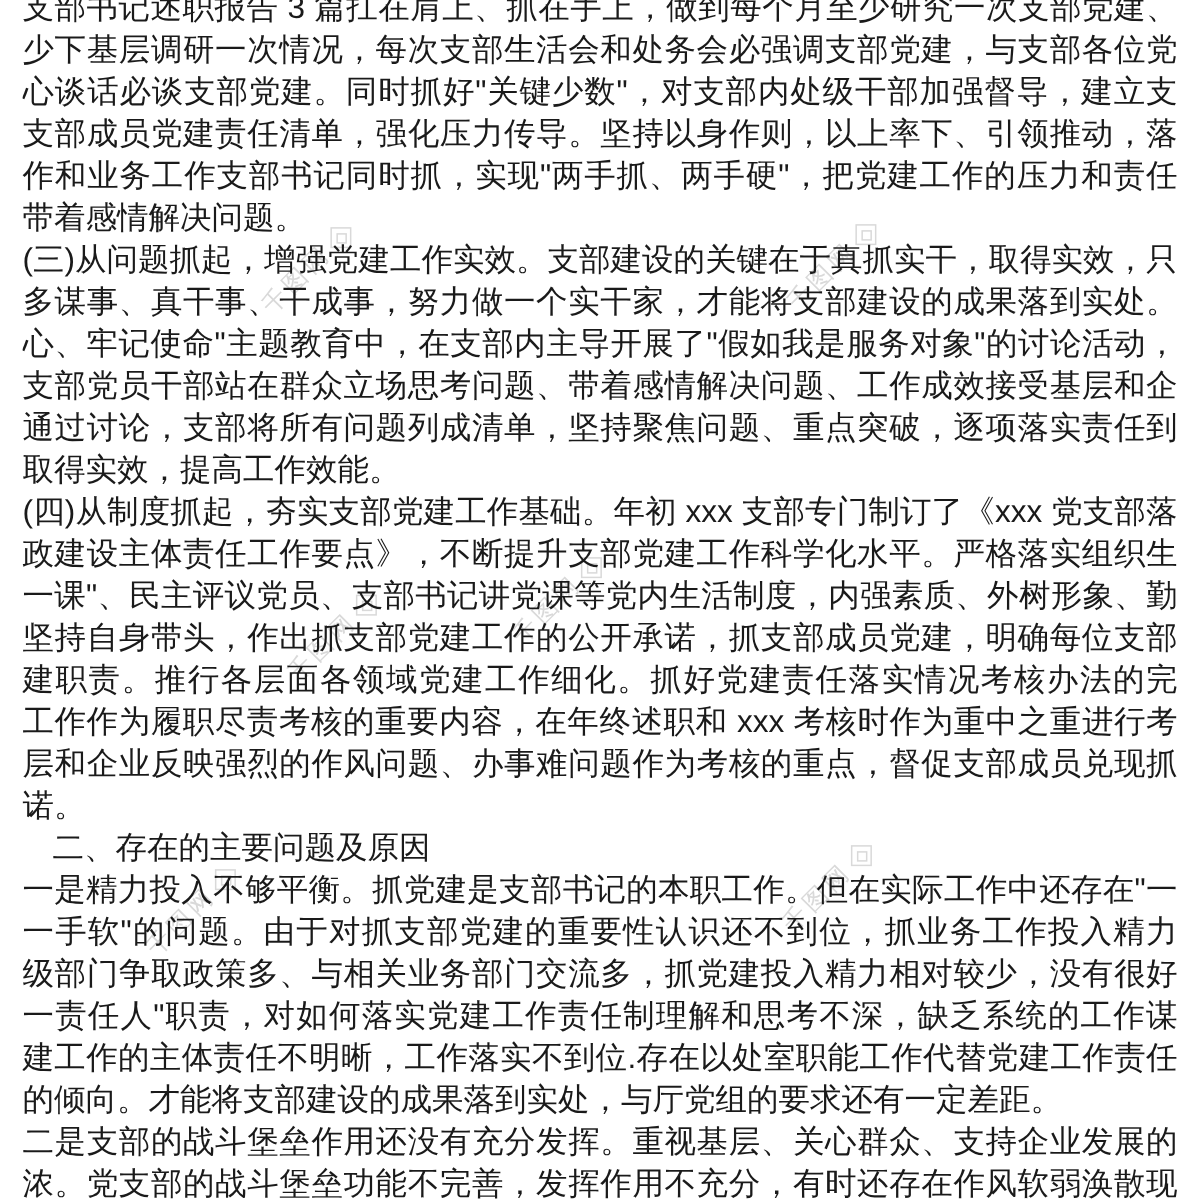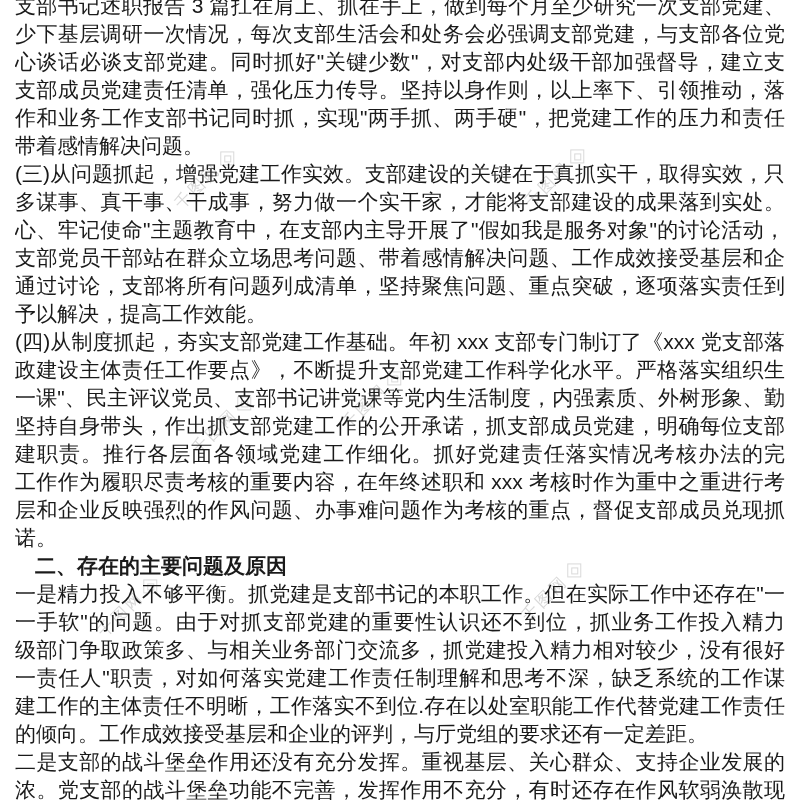--- a/index.html
+++ b/index.html
@@ -33,21 +33,21 @@
   
   .doc {
     position: absolute; left: 15px; right: 15px; top: -8px; z-index: 1;
     font-size: 21px; line-height: 28px; color: #1a1a1a;
   }
   .line {
     height: 28px; overflow: hidden;
     text-align: justify; text-align-last: justify;
   }
   .line.body-end { text-align-last: left; }
-  .line.heading { font-weight: 700; text-align-last: left; text-indent: 20px; }
+  .line.heading { font-weight: 400; text-align-last: left; text-indent: 20px; }
 </style>
 </head>
 <body>
 
 <div class="page">
   <div class="wm-layer">
       <div class="wm" style="left: 205px; top: 180px;">
         <span>千图网</span>
         <span class="wm-diamond"></span>
       </div>
@@ -77,32 +77,32 @@
       <div class="line body">少下基层调研一次情况，每次支部生活会和处务会必强调支部党建，与支部各位党员干部谈</div>
       <div class="line body">心谈话必谈支部党建。同时抓好"关键少数"，对支部内处级干部加强督导，建立支部书记和</div>
       <div class="line body">支部成员党建责任清单，强化压力传导。坚持以身作则，以上率下、引领推动，落实党建工</div>
       <div class="line body">作和业务工作支部书记同时抓，实现"两手抓、两手硬"，把党建工作的压力和责任传导到支</div>
       <div class="line body-end">带着感情解决问题。</div>
       <div class="line body">(三)从问题抓起，增强党建工作实效。支部建设的关键在于真抓实干，取得实效，只有通过</div>
       <div class="line body">多谋事、真干事、干成事，努力做一个实干家，才能将支部建设的成果落到实处。在"不忘初</div>
       <div class="line body">心、牢记使命"主题教育中，在支部内主导开展了"假如我是服务对象"的讨论活动，引导全体</div>
       <div class="line body">支部党员干部站在群众立场思考问题、带着感情解决问题、工作成效接受基层和企业的评判。</div>
       <div class="line body">通过讨论，支部将所有问题列成清单，坚持聚焦问题、重点突破，逐项落实责任到人，逐项</div>
-      <div class="line body-end">予以解决，提高工作效能。</div>
+      <div class="line body-end">取得实效，提高工作效能。</div>
       <div class="line body">(四)从制度抓起，夯实支部党建工作基础。年初 xxx 支部专门制订了《xxx 党支部落实党风廉</div>
       <div class="line body">政建设主体责任工作要点》，不断提升支部党建工作科学化水平。严格落实组织生活和"三会</div>
       <div class="line body">一课"、民主评议党员、支部书记讲党课等党内生活制度，内强素质、外树形象、勤政廉政；</div>
       <div class="line body">坚持自身带头，作出抓支部党建工作的公开承诺，抓支部成员党建，明确每位支部成员的党</div>
       <div class="line body">建职责。推行各层面各领域党建工作细化。抓好党建责任落实情况考核办法的完善，把党建</div>
       <div class="line body">工作作为履职尽责考核的重要内容，在年终述职和 xxx 考核时作为重中之重进行考察，把基</div>
       <div class="line body">层和企业反映强烈的作风问题、办事难问题作为考核的重点，督促支部成员兑现抓党建的承</div>
       <div class="line body-end">诺。</div>
       <div class="line heading">二、存在的主要问题及原因</div>
       <div class="line body">一是精力投入不够平衡。抓党建是支部书记的本职工作。但在实际工作中还存在"一手硬、</div>
       <div class="line body">一手软"的问题。由于对抓支部党建的重要性认识还不到位，抓业务工作投入精力多、向上</div>
       <div class="line body">级部门争取政策多、与相关业务部门交流多，抓党建投入精力相对较少，没有很好地履行"第</div>
       <div class="line body">一责任人"职责，对如何落实党建工作责任制理解和思考不深，缺乏系统的工作谋划，抓党</div>
       <div class="line body">建工作的主体责任不明晰，工作落实不到位.存在以处室职能工作代替党建工作责任制落实</div>
-      <div class="line body-end">的倾向。工作成效接受基层和企业的评判，与厅党组的要求还有一定差距。</div>
+      <div class="line body-end">的倾向。才能将支部建设的成果落到实处，与厅党组的要求还有一定差距。</div>
       <div class="line body">二是支部的战斗堡垒作用还没有充分发挥。重视基层、关心群众、支持企业发展的氛围还不</div>
       <div class="line body">浓。党支部的战斗堡垒功能不完善，发挥作用不充分，有时还存在作风软弱涣散现象，在"两</div>
     </div>
 </div>
 
 </body></html>

